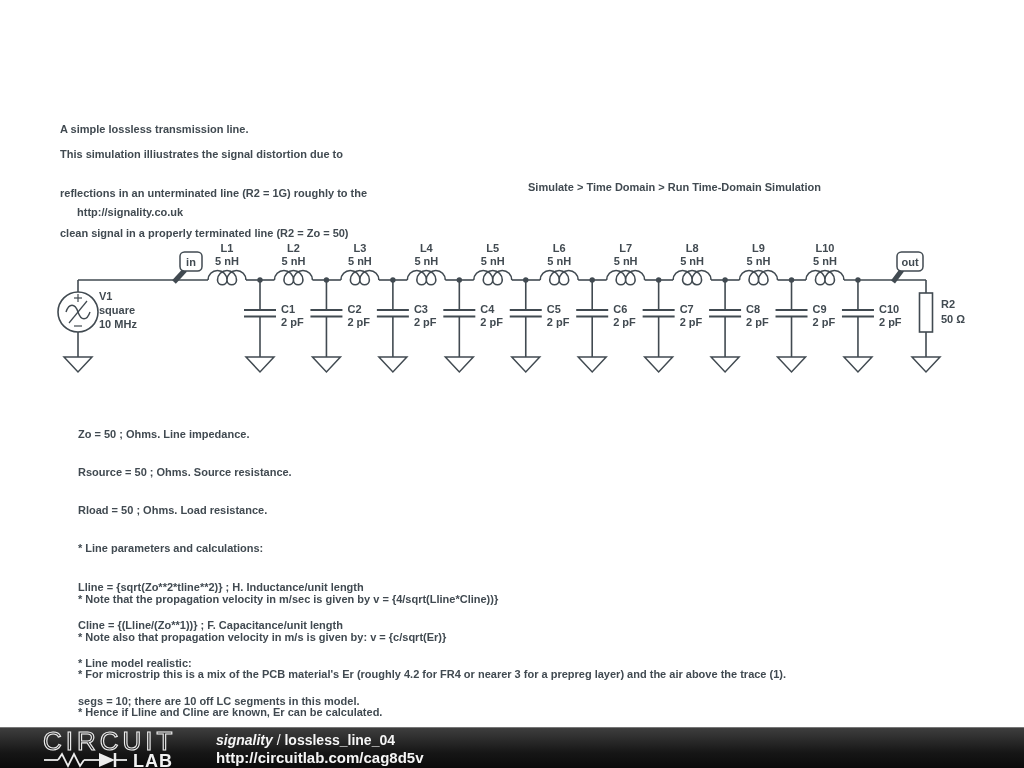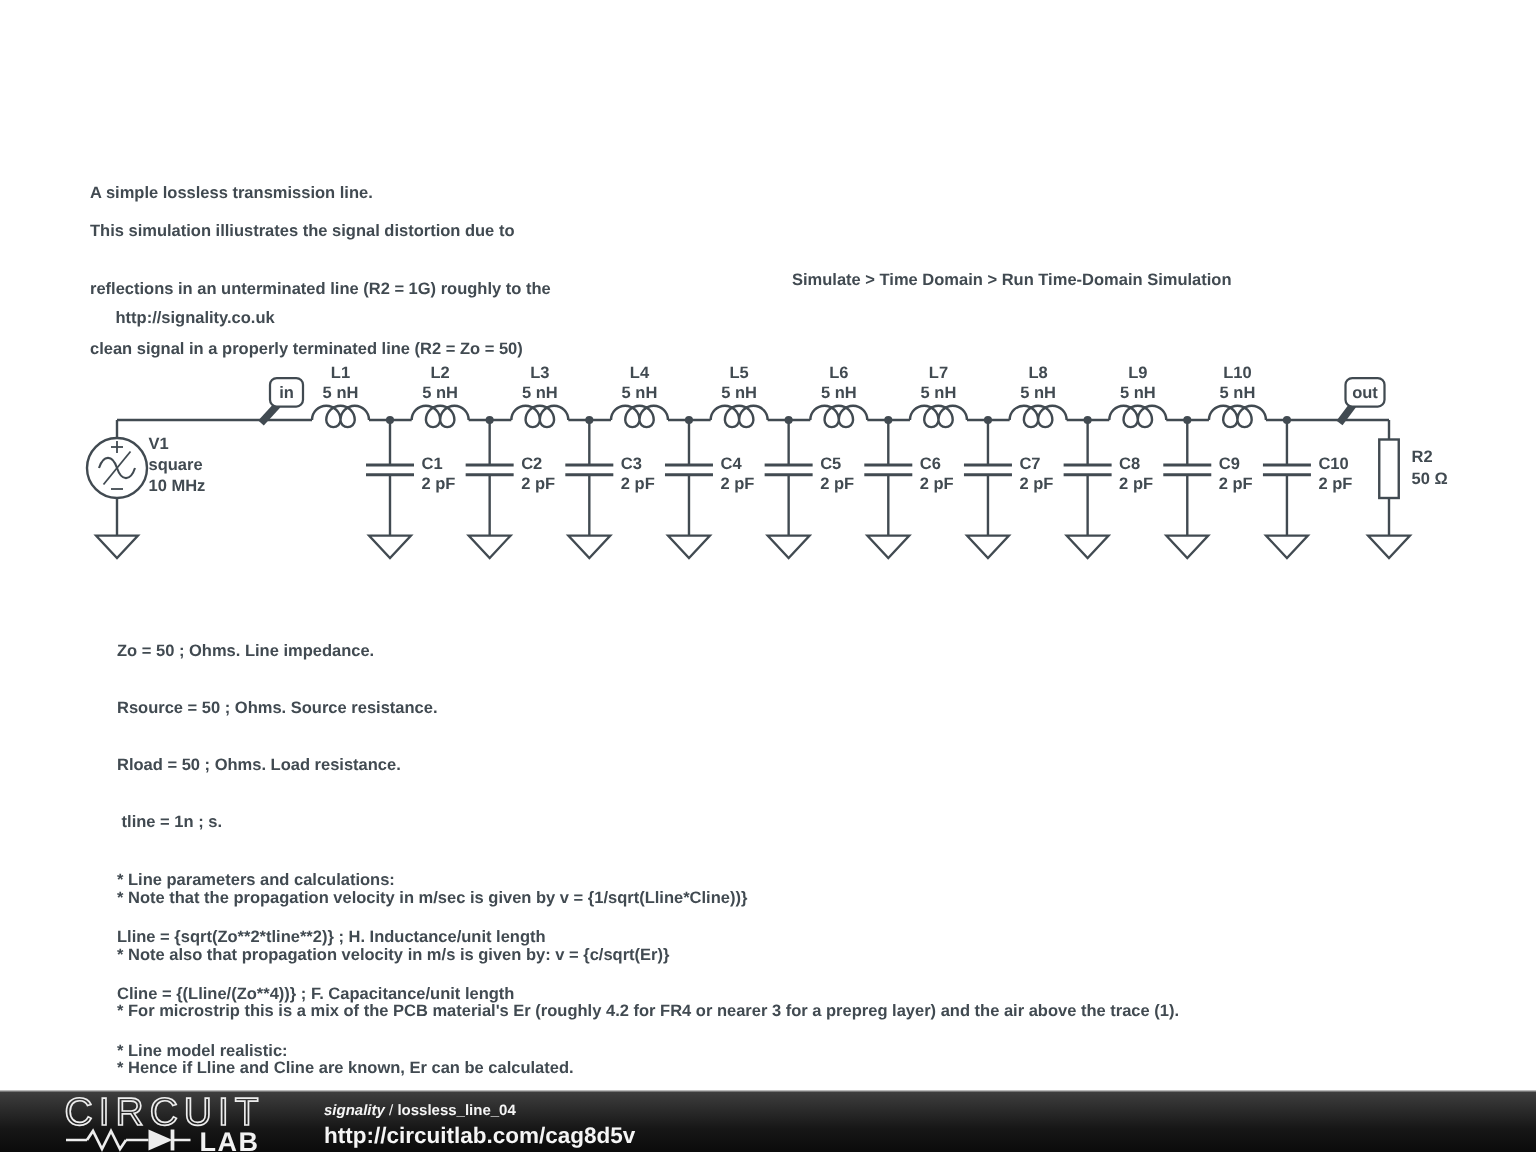--- a/index.html
+++ b/index.html
@@ -13,21 +13,21 @@
   #simInstr{left:528px;top:181px;}
   #params{left:78px;top:402px;line-height:12.75px;}
   #notes{left:78px;top:568px;line-height:12.5px;}
   #schem{position:absolute;left:0;top:0;width:1024px;height:768px;}
   #schem text{font:bold 11px "Liberation Sans",sans-serif;fill:#414a51;}
   .footer{position:absolute;left:0;top:727px;width:1024px;height:56px;
           background:linear-gradient(180deg,#3e3e3e 0%,#161616 45%,#000 100%);
           border-top:1px solid #777;box-sizing:border-box;}
   .logo{position:absolute;left:41px;top:0px;}
   .ftext{position:absolute;left:216px;top:4px;color:#f5f5f5;}
-  .ftext .l1{font-size:10px;line-height:17px;font-weight:bold;}
+  .ftext .l1{font-size:14px;line-height:17px;font-weight:bold;}
   .ftext .l1 .it{font-style:italic;}
   .ftext .l1 .sep{white-space:pre;font-weight:normal;}
   .ftext .l2{font-size:15px;line-height:17px;font-weight:bold;}
 </style>
 </head>
 <body>
 
 <div class="page">
 
   <div class="note" id="intro1">
@@ -237,33 +237,32 @@
         <line x1="902" y1="270" x2="893" y2="282" stroke="#414a51" stroke-width="5"></line>
         <rect x="897" y="252" width="26" height="19" rx="4.5" fill="#fff" stroke="#414a51" stroke-width="1.5"></rect>
         <text x="910" y="265.5" text-anchor="middle">out</text>
       </g>
     </svg>
 
   <div class="note" id="params">
     <div>Zo = 50 ; Ohms. Line impedance.</div>
     <div>Rsource = 50 ; Ohms. Source resistance.</div>
     <div>Rload = 50 ; Ohms. Load resistance.</div>
-    <div> tline = 1n ; s.</div>
     <div>* Line parameters and calculations:</div>
     <div>Lline = {sqrt(Zo**2*tline**2)} ; H. Inductance/unit length</div>
-    <div>Cline = {(Lline/(Zo**4))} ; F. Capacitance/unit length</div>
+    <div>Cline = {(Lline/(Zo**1))} ; F. Capacitance/unit length</div>
     <div>* Line model realistic:</div>
     <div>segs = 10; there are 10 off LC segments in this model.</div>
     
     
     
   </div>
 
   <div class="note" id="notes">
-    <div>* Note that the propagation velocity in m/sec is given by v = {1/sqrt(Lline*Cline))}</div>
+    <div>* Note that the propagation velocity in m/sec is given by v = {4/sqrt(Lline*Cline))}</div>
     <div>* Note also that propagation velocity in m/s is given by: v = {c/sqrt(Er)}</div>
     <div>* For microstrip this is a mix of the PCB material's Er (roughly 4.2 for FR4 or nearer 3 for a prepreg layer) and the air above the trace (1).</div>
     <div>* Hence if Lline and Cline are known, Er can be calculated.</div>
   </div>
 
   <div class="footer">
     <div class="logo">
       <svg width="172" height="41">
         <text x="2" y="22" font-family="&quot;Liberation Sans&quot;,sans-serif" font-size="26" letter-spacing="4" fill="none" stroke="#ededed" stroke-width="1.1">CIRCUIT</text>
         <g stroke="#ededed" stroke-width="1.8" fill="none">

